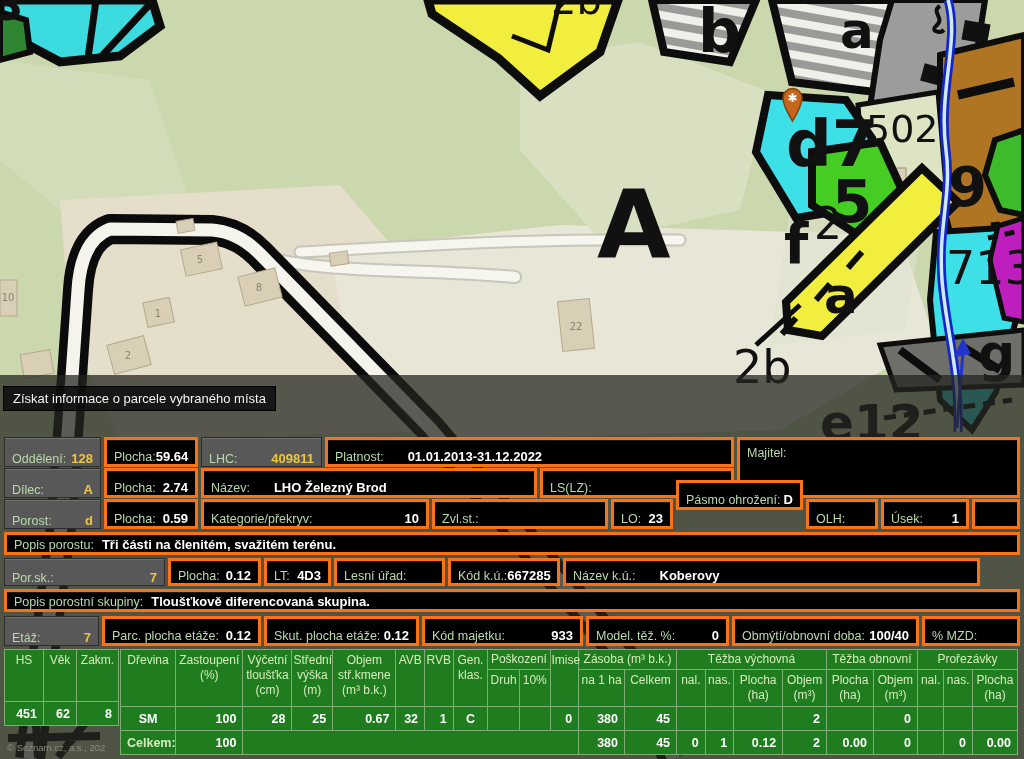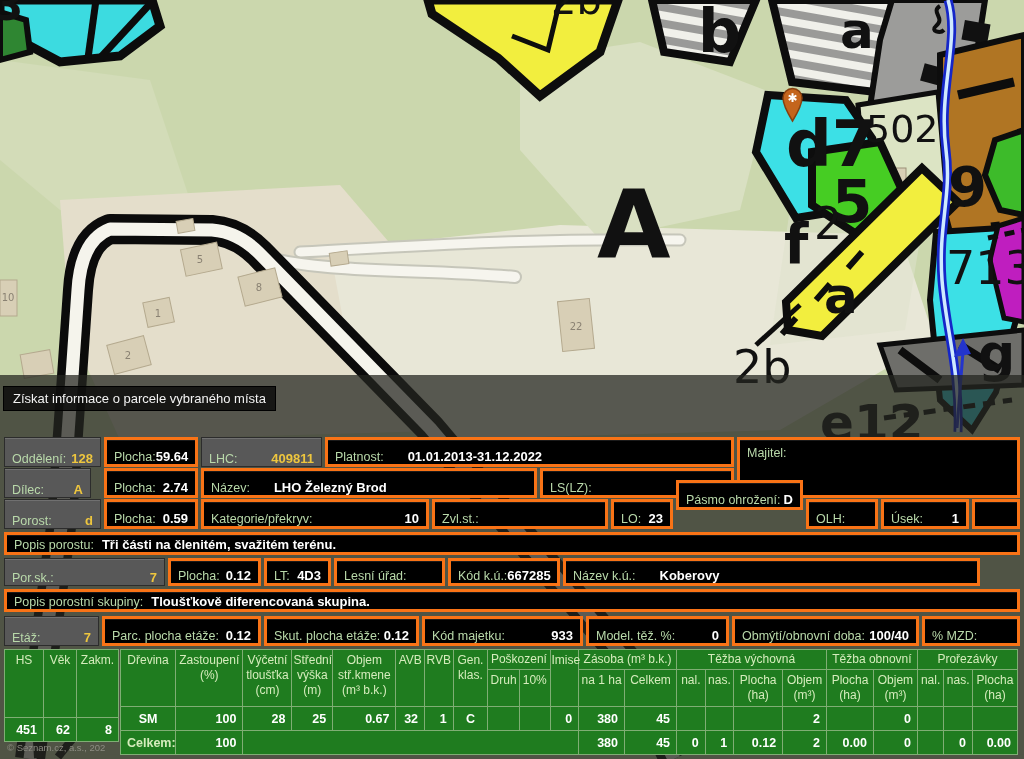--- a/index.html
+++ b/index.html
@@ -168,21 +168,21 @@
     </div>
   <div class="cell g txt" style="left:325px;top:437px;width:409px;height:30px">
       <span class="lb">Platnost:</span>
       <span class="vl">01.01.2013-31.12.2022</span>
     </div>
   <div class="cell g txt" style="left:737px;top:437px;width:283px;height:61px;align-items:flex-start;padding-top:6px">
       <span class="lb">Majitel:</span>
       <span class="vl"></span>
     </div>
 
-  <div class="cell k num" style="left:4px;top:468px;width:87px;height:30px">
+  <div class="cell k num" style="left:4px;top:468px;width:97px;height:30px">
       <span class="lb">Dílec:</span>
       <span class="vl">A</span>
     </div>
   <div class="cell g num" style="left:104px;top:468px;width:94px;height:30px">
       <span class="lb">Plocha:</span>
       <span class="vl">2.74</span>
     </div>
   <div class="cell g txt" style="left:201px;top:468px;width:336px;height:30px">
       <span class="lb">Název:</span>
       <span class="vl">LHO Železný Brod</span>
@@ -291,21 +291,21 @@
     </div>
 
   <table class="stbl" style="left:4px;top:649px;width:114px">
     <colgroup>
         <col style="width:39px">
         <col style="width:33px">
         <col style="width:42px">
       </colgroup>
     <thead>
         <tr>
-      <th style="height:68px">HS</th>
+      <th style="height:52px">HS</th>
       <th>Věk</th>
       <th>Zakm.</th>
     </tr>
       </thead>
     <tbody>
         <tr>
       <td class="n">451</td>
       <td class="n">62</td>
       <td class="n">8</td>
     </tr>

